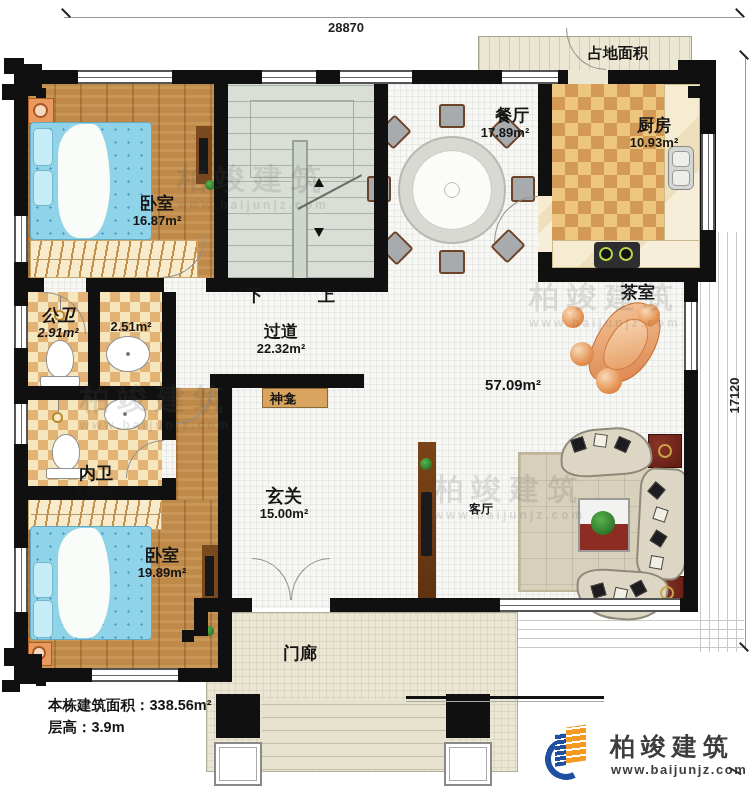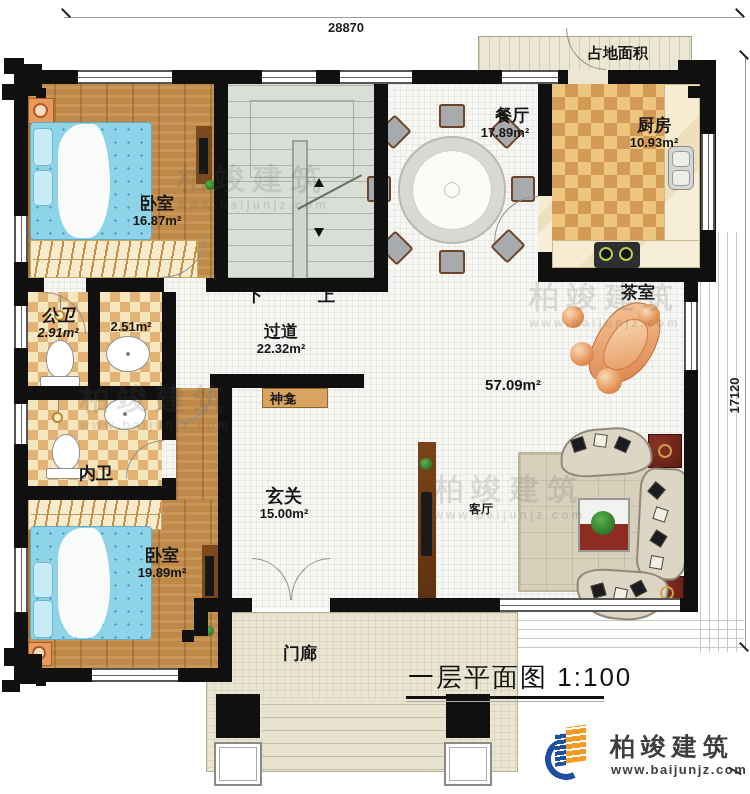--- a/index.html
+++ b/index.html
@@ -306,22 +306,23 @@
     </div>
   <div class="a wm" style="left:48px;top:380px;width:215px;">
     <div class="t1">柏竣建筑</div>
       <div class="t2">www.baijunjz.com</div>
     </div>
   <div class="a wm" style="left:402px;top:470px;width:215px;">
     <div class="t1">柏竣建筑</div>
       <div class="t2">www.baijunjz.com</div>
     </div>
 
-  <div class="a" style="left:408px;top:660px;font-size:26px;font-weight:400;letter-spacing:2px;z-index:50;color:#111;">
-    <span>一层平面图</span> <span>1:100</span>
+  <div class="a" style="left:48px;top:694px;font-size:14.5px;font-weight:700;line-height:22px;z-index:50;">
+    <span>本栋建筑面积：</span><span>338.56m²</span><br>
+    <span>层高：</span><span>3.9m</span>
   </div>
   <div class="a" style="left:406px;top:696px;width:198px;height:3px;background:#111;z-index:50;"></div>
   <div class="a" style="left:406px;top:701px;width:198px;height:1px;background:#aaa;z-index:50;"></div>
 
   <div class="a" style="left:545px;top:738px;width:42px;height:42px;border:6px solid transparent;border-left-color:#1f4fa0;border-bottom-color:#1f4fa0;border-radius:50%;transform:rotate(18deg);z-index:50;"></div>
   <div class="a" style="left:566px;top:726px;width:20px;height:36px;background:#f59a23;transform:skewY(-8deg);background-image:repeating-linear-gradient(0deg,transparent 0 5px,#fff 5px 7px);z-index:51;"></div>
   <div class="a" style="left:555px;top:734px;width:11px;height:32px;background:#1f4fa0;transform:skewY(-8deg);background-image:repeating-linear-gradient(0deg,transparent 0 4px,#fff 4px 5.5px);z-index:51;"></div>
   <div class="a" style="left:610px;top:730px;font-size:25px;font-weight:700;letter-spacing:6px;color:#3d3d3d;z-index:50;">柏竣建筑</div>
   <div class="a" style="left:611px;top:762px;font-size:13px;font-weight:700;letter-spacing:1.5px;color:#3d3d3d;z-index:50;">www.baijunjz.com</div>
   <div class="a" style="left:728px;top:770px;width:14px;height:2px;background:#333;transform:rotate(28deg);z-index:50;"></div>

